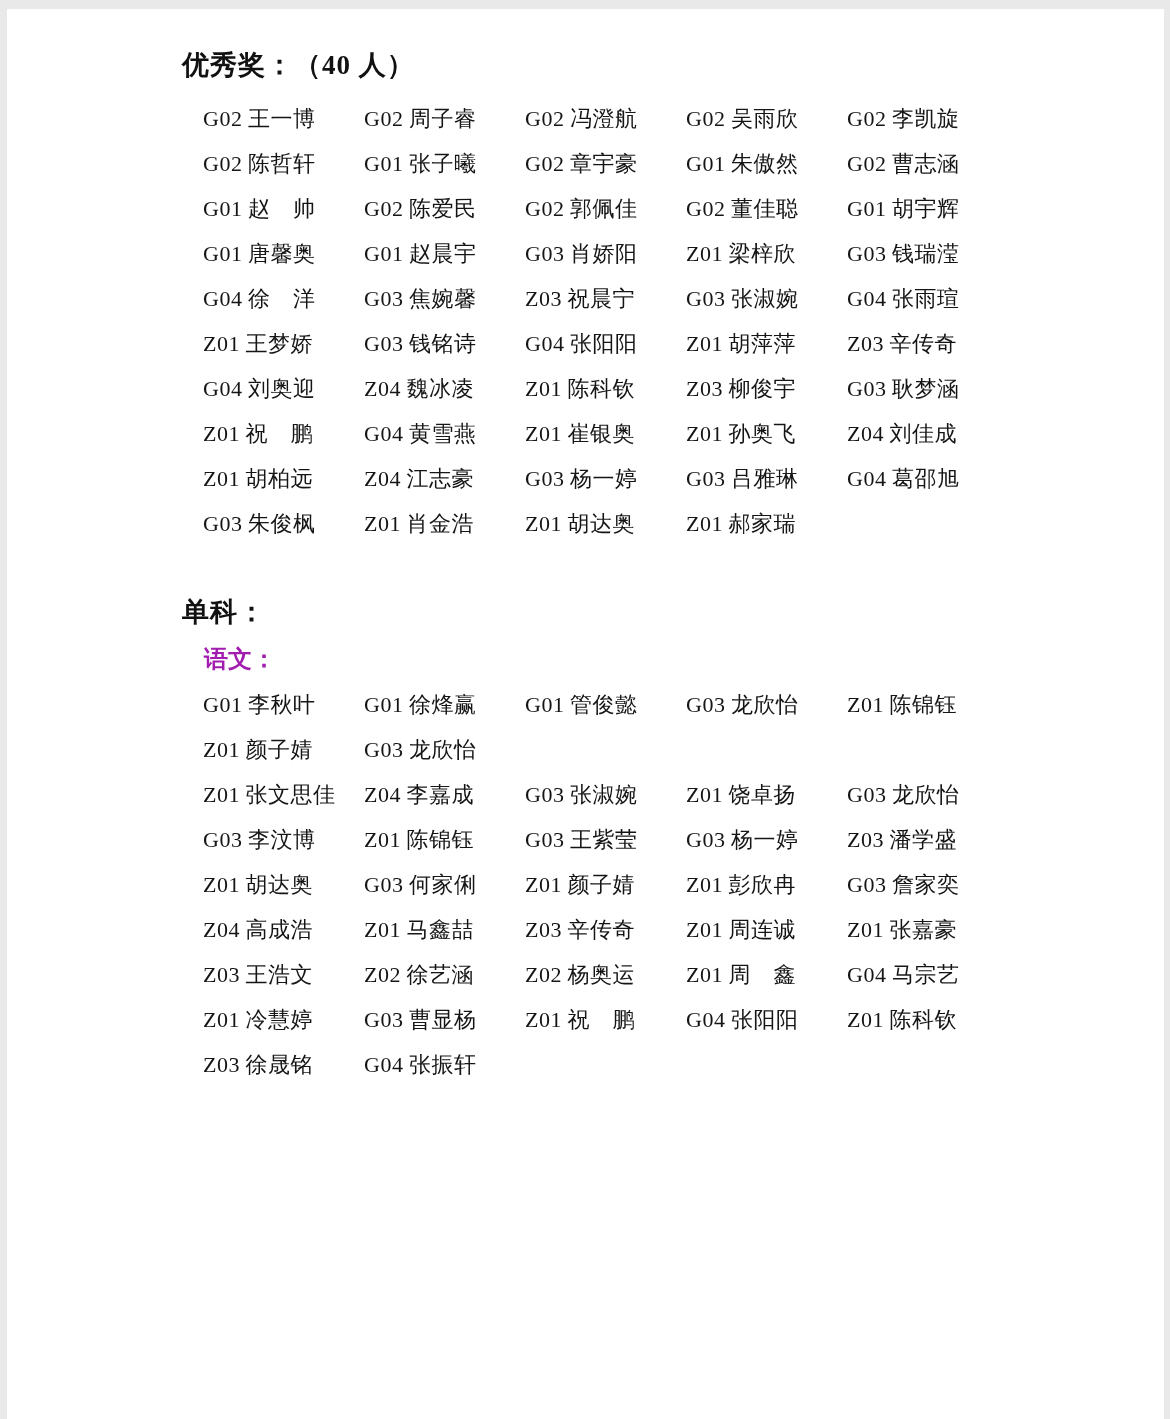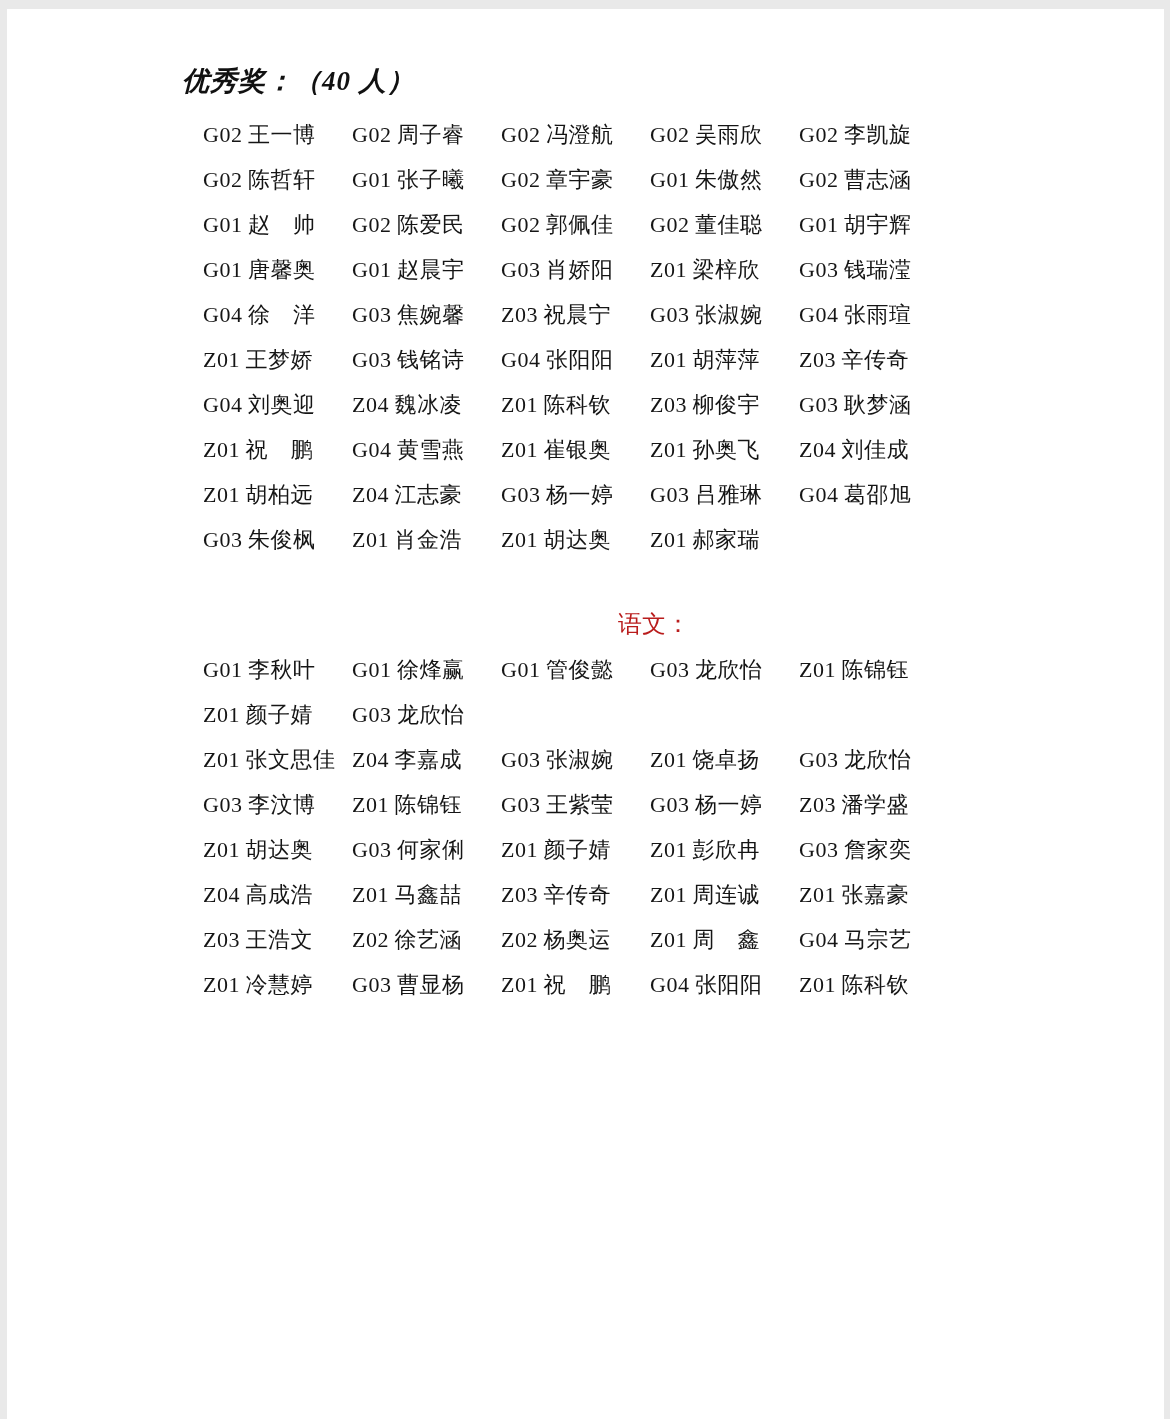--- a/index.html
+++ b/index.html
@@ -25,37 +25,37 @@
   }
   .heading {
     font-size: 27px;
     font-weight: bold;
     line-height: 36px;
     margin: 14px 0 13px 0;
     color: #111;
     letter-spacing: 1px;
     white-space: nowrap;
   }
-  .heading:first-child { margin-top: 16px; font-style: italic; }
+  .heading:first-child { margin-top: 0; }
   .subheading {
     font-size: 24px;
-    font-weight: normal;
+    font-weight: bold;
     line-height: 33px;
     margin: 12px 0 6px 22px;
-    color: #b91c1c;
+    color: #a21caf;
     white-space: nowrap;
-    text-align: center;
   }
   .spacer { height: 34px; }
   .name-row {
     display: grid;
     grid-template-columns: repeat(5, 149px);
     padding-left: 21px;
     height: 45px;
     align-items: center;
+    gap: 12px;
   }
   .entry {
     font-size: 22px;
     white-space: nowrap;
     color: #151515;
   }
   .entry .code {
     font-family: "Liberation Serif", "DejaVu Serif", serif;
     letter-spacing: 0.5px;
   }
@@ -130,20 +130,21 @@
         <span class="entry"><span class="code">G03</span>&nbsp;<span class="sname">吕雅琳</span></span>
         <span class="entry"><span class="code">G04</span>&nbsp;<span class="sname">葛邵旭</span></span>
       </div>
       <div class="name-row">
         <span class="entry"><span class="code">G03</span>&nbsp;<span class="sname">朱俊枫</span></span>
         <span class="entry"><span class="code">Z01</span>&nbsp;<span class="sname">肖金浩</span></span>
         <span class="entry"><span class="code">Z01</span>&nbsp;<span class="sname">胡达奥</span></span>
         <span class="entry"><span class="code">Z01</span>&nbsp;<span class="sname">郝家瑞</span></span>
       </div>
       <div class="spacer"></div>
+      <div class="heading">单科：</div>
       <div class="subheading">语文：</div>
       <div class="name-row">
         <span class="entry"><span class="code">G01</span>&nbsp;<span class="sname">李秋叶</span></span>
         <span class="entry"><span class="code">G01</span>&nbsp;<span class="sname">徐烽赢</span></span>
         <span class="entry"><span class="code">G01</span>&nbsp;<span class="sname">管俊懿</span></span>
         <span class="entry"><span class="code">G03</span>&nbsp;<span class="sname">龙欣怡</span></span>
         <span class="entry"><span class="code">Z01</span>&nbsp;<span class="sname">陈锦钰</span></span>
       </div>
       <div class="name-row">
         <span class="entry"><span class="code">Z01</span>&nbsp;<span class="sname">颜子婧</span></span>
@@ -184,14 +185,18 @@
         <span class="entry"><span class="code">Z01</span>&nbsp;<span class="sname">周　鑫</span></span>
         <span class="entry"><span class="code">G04</span>&nbsp;<span class="sname">马宗艺</span></span>
       </div>
       <div class="name-row">
         <span class="entry"><span class="code">Z01</span>&nbsp;<span class="sname">冷慧婷</span></span>
         <span class="entry"><span class="code">G03</span>&nbsp;<span class="sname">曹显杨</span></span>
         <span class="entry"><span class="code">Z01</span>&nbsp;<span class="sname">祝　鹏</span></span>
         <span class="entry"><span class="code">G04</span>&nbsp;<span class="sname">张阳阳</span></span>
         <span class="entry"><span class="code">Z01</span>&nbsp;<span class="sname">陈科钦</span></span>
       </div>
+      <div class="name-row">
+        <span class="entry"><span class="code">Z03</span>&nbsp;<span class="sname">徐晟铭</span></span>
+        <span class="entry"><span class="code">G04</span>&nbsp;<span class="sname">张振轩</span></span>
+      </div>
     </div>
 </div>
 
 </body></html>

